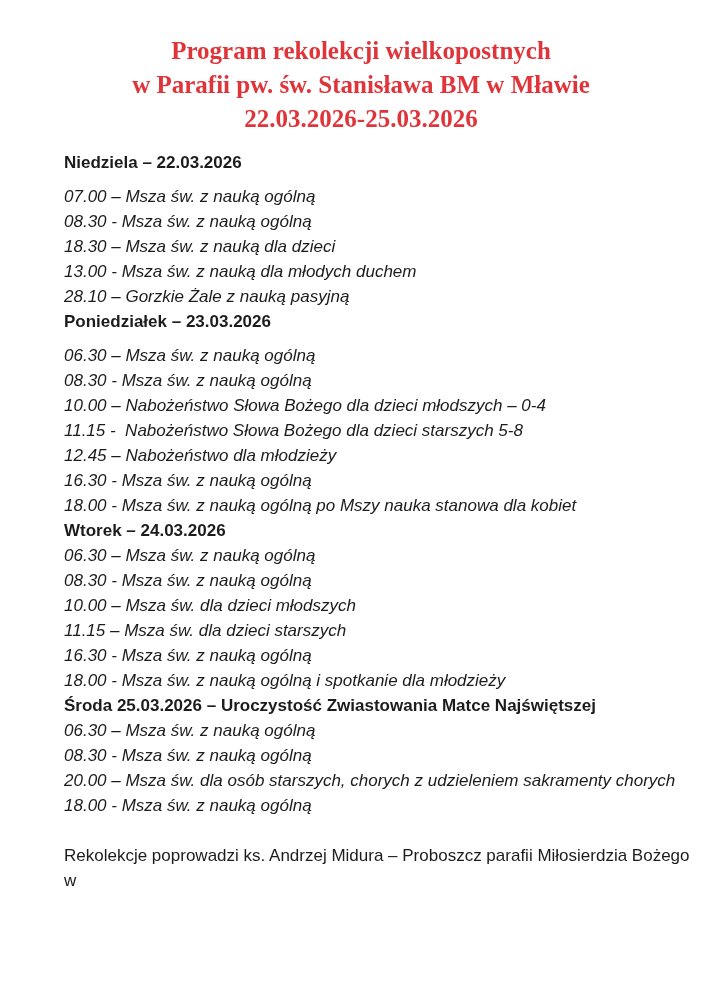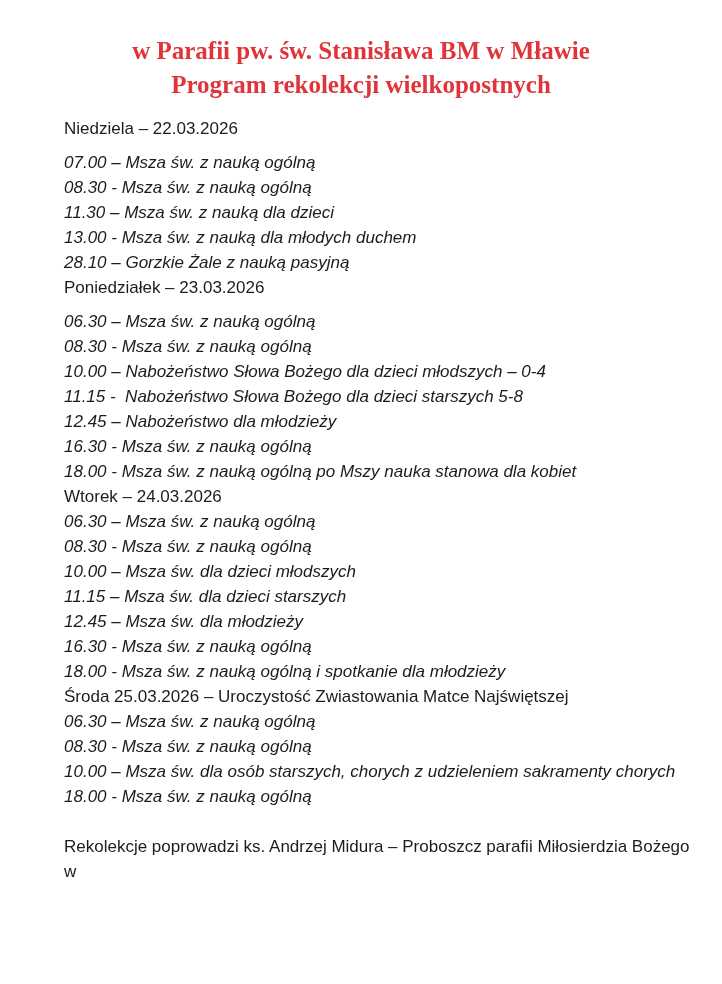--- a/index.html
+++ b/index.html
@@ -26,21 +26,21 @@
   }
   .title-line {
     white-space: pre-wrap;
   }
   .content {
     margin: 14px 24px 0 64px;
     font-size: 17px;
     line-height: 25px;
   }
   .section-heading {
-    font-weight: 400;
+    font-weight: 700;
     white-space: pre-wrap;
   }
   .section-heading.gap-below {
     margin-bottom: 9px;
   }
   .schedule-line {
     white-space: pre-wrap;
     font-style: italic;
   }
   .footer-block {
@@ -49,55 +49,55 @@
   .footer-line {
     white-space: pre-wrap;
   }
 </style>
 </head>
 <body>
 
 <div class="page">
 
   <div class="title-block" id="title-block" style="color: rgb(223, 53, 58);">
+    <div class="title-line">Program rekolekcji wielkopostnych</div>
     <div class="title-line">w Parafii pw. św. Stanisława BM w Mławie</div>
-    <div class="title-line">Program rekolekcji wielkopostnych</div>
+    <div class="title-line">22.03.2026-25.03.2026</div>
   </div>
 
   <div class="content">
 
     <div class="section-heading gap-below">Niedziela – 22.03.2026</div>
     <div class="schedule-line">07.00 – Msza św. z nauką ogólną</div>
     <div class="schedule-line">08.30 - Msza św. z nauką ogólną</div>
-    <div class="schedule-line">11.30 – Msza św. z nauką dla dzieci</div>
+    <div class="schedule-line">18.30 – Msza św. z nauką dla dzieci</div>
     <div class="schedule-line">13.00 - Msza św. z nauką dla młodych duchem</div>
     <div class="schedule-line">28.10 – Gorzkie Żale z nauką pasyjną</div>
 
     <div class="section-heading gap-below">Poniedziałek – 23.03.2026</div>
     <div class="schedule-line">06.30 – Msza św. z nauką ogólną</div>
     <div class="schedule-line">08.30 - Msza św. z nauką ogólną</div>
     <div class="schedule-line">10.00 – Nabożeństwo Słowa Bożego dla dzieci młodszych – 0-4</div>
     <div class="schedule-line">11.15 -  Nabożeństwo Słowa Bożego dla dzieci starszych 5-8</div>
     <div class="schedule-line">12.45 – Nabożeństwo dla młodzieży</div>
     <div class="schedule-line">16.30 - Msza św. z nauką ogólną</div>
     <div class="schedule-line">18.00 - Msza św. z nauką ogólną po Mszy nauka stanowa dla kobiet</div>
 
     <div class="section-heading">Wtorek – 24.03.2026</div>
     <div class="schedule-line">06.30 – Msza św. z nauką ogólną</div>
     <div class="schedule-line">08.30 - Msza św. z nauką ogólną</div>
     <div class="schedule-line">10.00 – Msza św. dla dzieci młodszych</div>
     <div class="schedule-line">11.15 – Msza św. dla dzieci starszych</div>
-    <div class="schedule-line">12.45 – Msza św. dla młodzieży</div>
     <div class="schedule-line">16.30 - Msza św. z nauką ogólną</div>
     <div class="schedule-line">18.00 - Msza św. z nauką ogólną i spotkanie dla młodzieży</div>
 
     <div class="section-heading">Środa 25.03.2026 – Uroczystość Zwiastowania Matce Najświętszej</div>
     <div class="schedule-line">06.30 – Msza św. z nauką ogólną</div>
     <div class="schedule-line">08.30 - Msza św. z nauką ogólną</div>
-    <div class="schedule-line">10.00 – Msza św. dla osób starszych, chorych z udzieleniem sakramenty chorych</div>
+    <div class="schedule-line">20.00 – Msza św. dla osób starszych, chorych z udzieleniem sakramenty chorych</div>
     <div class="schedule-line">18.00 - Msza św. z nauką ogólną</div>
 
     <div class="footer-block">
       <div class="footer-line">Rekolekcje poprowadzi ks. Andrzej Midura – Proboszcz parafii Miłosierdzia Bożego w</div>
 
     </div>
 
   </div>
 </div>
 

